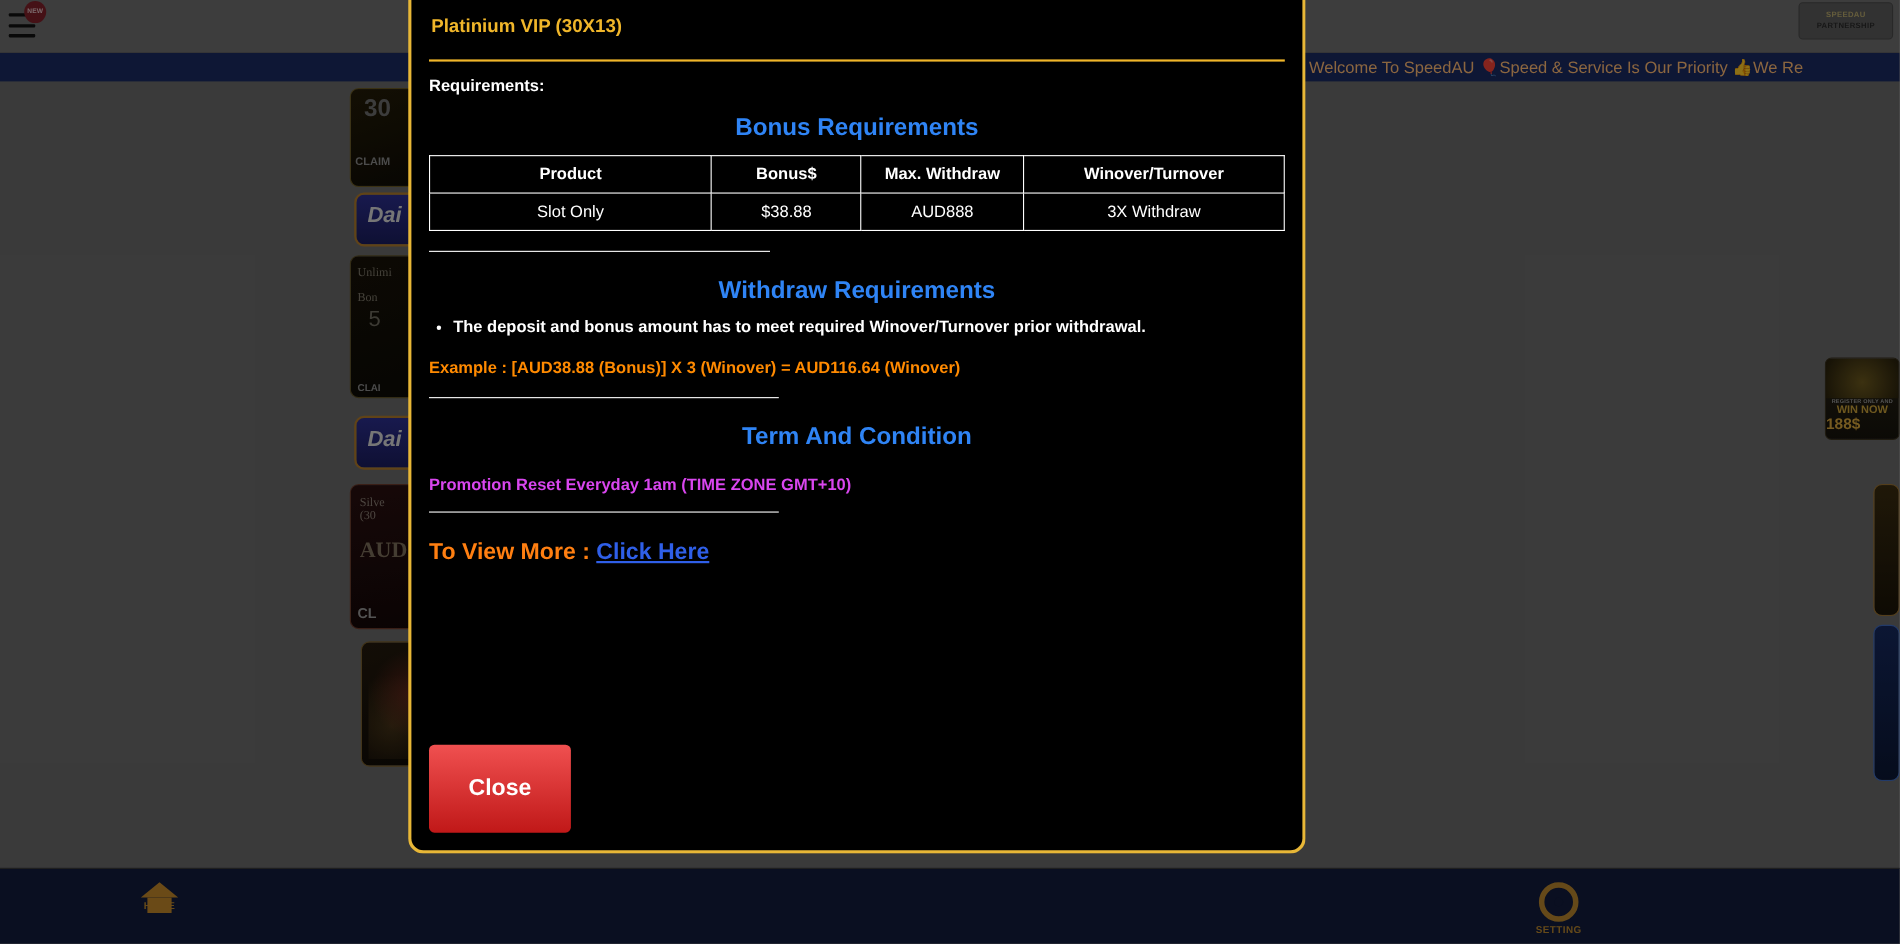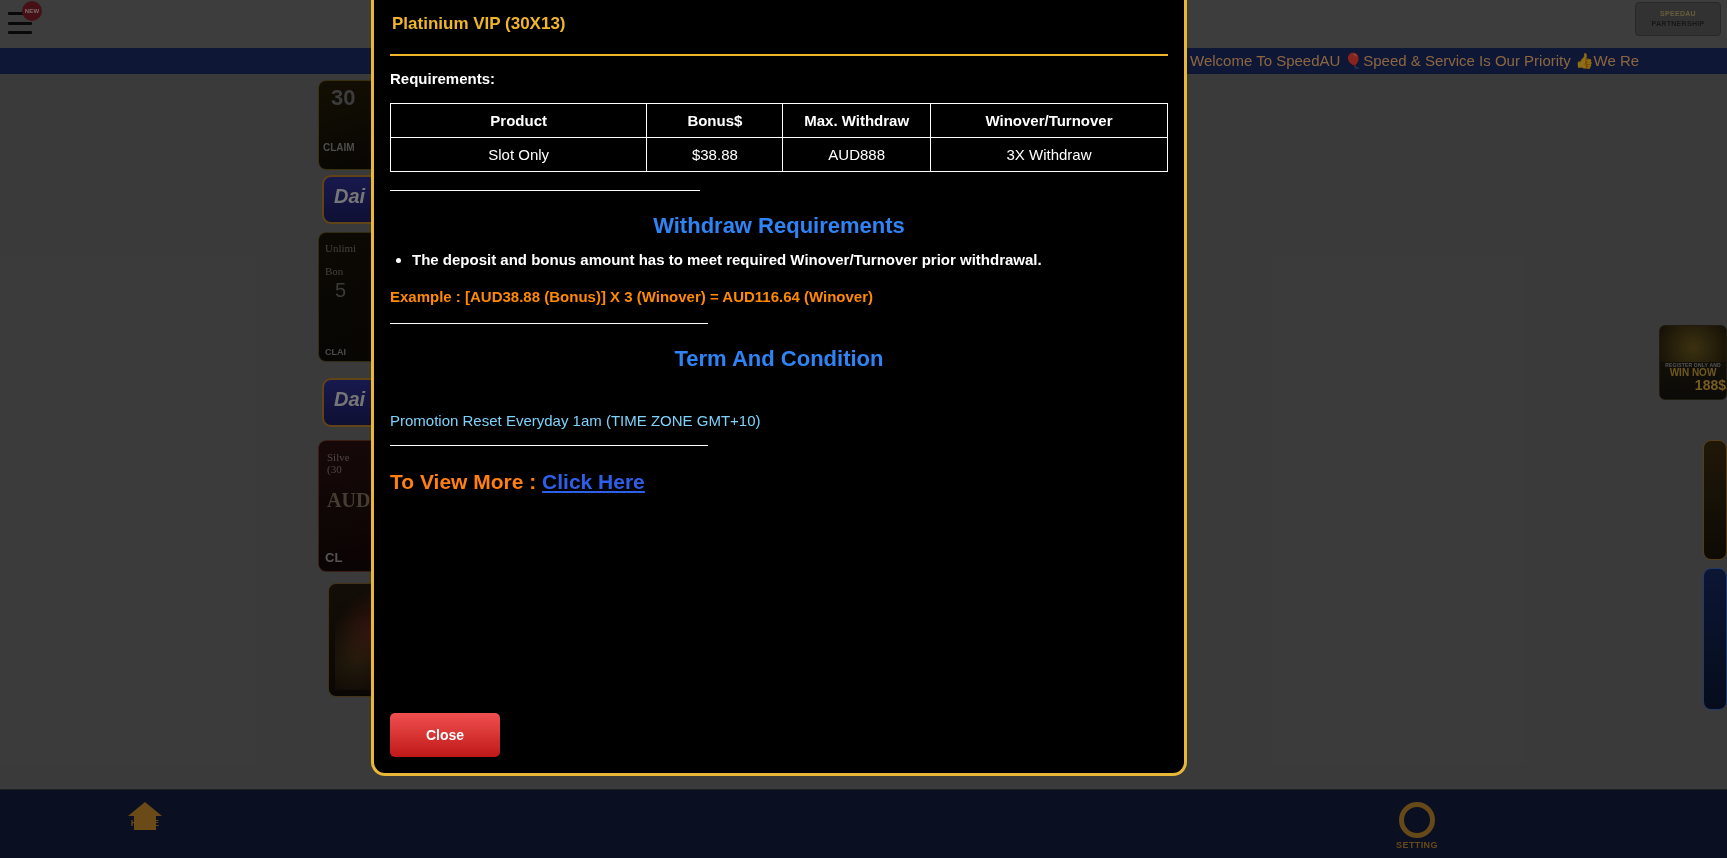--- a/index.html
+++ b/index.html
@@ -149,21 +149,21 @@
     margin-left: 25px;
   }
   #fw1 {
     right: 0px; top: 325px; width: 66px; height: 73px;
     background: linear-gradient(180deg,#2b2617,#16130c);
     border: 1px solid #3a3220;
   }
   #fw1 .top { height: 36px; background: radial-gradient(circle at 50% 60%, #6d5a1f, #241d0b); }
   #fw1 .reg { color:#9a9a9a; font-size:5px; font-weight:bold; text-align:center; letter-spacing:.2px;}
   #fw1 .win { color:#c9a13a; font-size:10px; font-weight:bold; text-align:center; line-height:1;}
-  #fw1 .amt { color:#d8a63c; font-size:14px; font-weight:bold; text-align:right; line-height:1;}
+  #fw1 .amt { color:#d8a63c; font-size:14px; font-weight:bold; text-align:left; line-height:1;}
   #fw2 {
     right: 0px; top: 440px; width: 22px; height: 118px;
     background: linear-gradient(180deg,#3a2c10,#1a1408);
     border: 1px solid #9a7230;
     border-radius: 8px;
   }
   #fw3 {
     right: 0px; top: 568px; width: 22px; height: 140px;
     background: linear-gradient(180deg,#16295e,#0b1734);
     border: 1px solid #3f6bc0;
@@ -345,48 +345,48 @@
     font-style: italic;
     font-weight: bold;
   }
   .x-mark {
     color: #e8486a;
     font-weight: bold;
     font-style: normal;
   }
   .tc-white-b { color:#fff; font-weight: bold; }
   #promo-reset {
-    color:#7dd3fc; font-size: 15px; font-weight: normal;
-    margin-top: 40px;
+    color:#d946ef; font-size: 15px; font-weight: bold;
+    margin-top: 22px;
   }
   #view-more {
     margin-top: 22px;
     font-size: 21px;
     font-weight: bold;
     color: #ff7f11;
   }
   #view-more a {
     color: #2f5fe8;
     text-decoration: underline;
   }
   #modal-footer {
     flex: none;
     display: flex;
     gap: 12px;
     padding: 10px 16px 16px 16px;
   }
   #btn-close {
-    width: 110px;
+    width: 129px;
     border: none;
     border-radius: 5px;
     background: linear-gradient(180deg,#f05050,#c01818);
     color: #fff;
-    font-size: 14px;
-    font-weight: bold;
-    padding: 14px 0;
+    font-size: 21px;
+    font-weight: bold;
+    padding: 28px 0;
     cursor: pointer;
     font-family: "Liberation Sans", sans-serif;
   }
   #btn-claim {
     flex: 1;
     border: none;
     border-radius: 5px;
     background: linear-gradient(180deg,#2fae17,#0c8f06);
     color: #fff;
     font-size: 17px;
@@ -471,20 +471,21 @@
 
   <div id="modal-header">
     <div id="modal-title">Platinium VIP (30X13)</div>
   </div>
   <div id="modal-divider"></div>
 
   <div id="modal-body">
 
     <div id="req-label">Requirements:</div>
 
+    <div class="section-title">Bonus Requirements</div>
 
     <table id="bonus-table">
       <colgroup>
           <col class="c1">
           <col class="c2">
           <col class="c3">
           <col class="c4">
         </colgroup>
       <thead>
         <tr>

